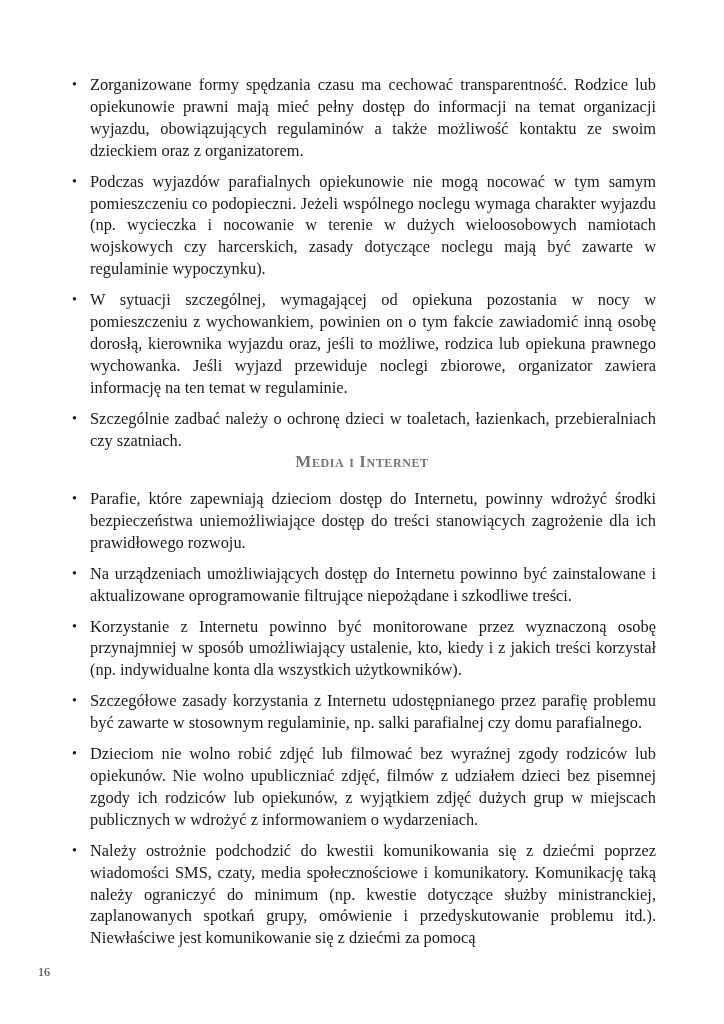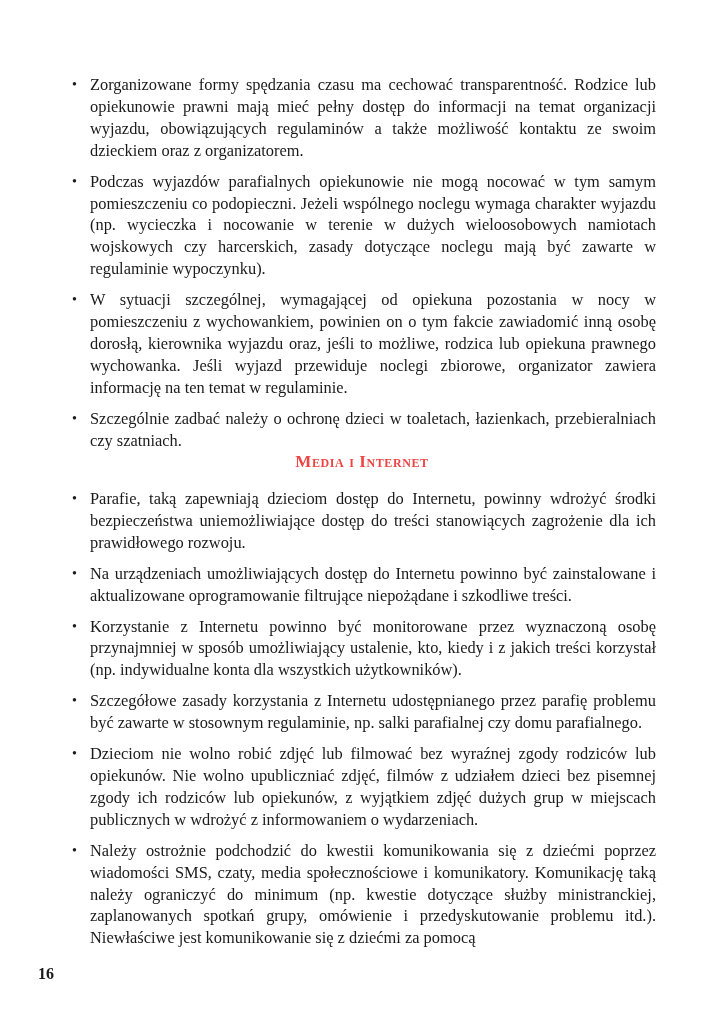--- a/index.html
+++ b/index.html
@@ -16,41 +16,41 @@
     hyphens: none;
   }
   ul.bullets li .dot {
     position: absolute; left: 2px; top: 0; font-size: 14px;
   }
   #list1 { top: 74px; }
   #list2 { top: 488px; }
   .heading {
     position: absolute; top: 452px; left: 0; width: 724px; text-align: center;
     font-family: "Liberation Serif", serif; font-weight: bold; font-size: 17px;
-    font-variant: small-caps; letter-spacing: 0.6px; color: #ef4444;
+    font-variant: small-caps; letter-spacing: 0.6px; color: #737373;
   }
   .page-number {
-    position: absolute; left: 38px; top: 965px; font-size: 16px; font-weight: bold;
+    position: absolute; left: 38px; top: 965px; font-size: 12px;
   }
 </style>
 </head>
 <body>
 
 <div class="page">
   <ul class="bullets" id="list1">
     <li><span class="dot">•</span><span>Zorganizowane formy spędzania czasu ma cechować transparentność. Rodzice lub opiekunowie prawni mają mieć pełny dostęp do informacji na temat organizacji wyjazdu, obowiązujących regulaminów a także możliwość kontaktu ze swoim dzieckiem oraz z organizatorem.</span></li>
     <li><span class="dot">•</span><span>Podczas wyjazdów parafialnych opiekunowie nie mogą nocować w tym samym pomieszczeniu co podopieczni. Jeżeli wspólnego noclegu wymaga charakter wyjazdu (np. wycieczka i nocowanie w terenie w dużych wieloosobowych namiotach wojskowych czy harcerskich, zasady dotyczące noclegu mają być zawarte w regulaminie wypoczynku).</span></li>
     <li><span class="dot">•</span><span>W sytuacji szczególnej, wymagającej od opiekuna pozostania w nocy w pomieszczeniu z wychowankiem, powinien on o tym fakcie zawiadomić inną osobę dorosłą, kierownika wyjazdu oraz, jeśli to możliwe, rodzica lub opiekuna prawnego wychowanka. Jeśli wyjazd przewiduje noclegi zbiorowe, organizator zawiera informację na ten temat w regulaminie.</span></li>
     <li><span class="dot">•</span><span>Szczególnie zadbać należy o ochronę dzieci w toaletach, łazienkach, przebieralniach czy szatniach.</span></li>
   </ul>
 
   <div class="heading">Media i Internet</div>
 
   <ul class="bullets" id="list2">
-    <li><span class="dot">•</span><span>Parafie, taką zapewniają dzieciom dostęp do Internetu, powinny wdrożyć środki bezpieczeństwa uniemożliwiające dostęp do treści stanowiących zagrożenie dla ich prawidłowego rozwoju.</span></li>
+    <li><span class="dot">•</span><span>Parafie, które zapewniają dzieciom dostęp do Internetu, powinny wdrożyć środki bezpieczeństwa uniemożliwiające dostęp do treści stanowiących zagrożenie dla ich prawidłowego rozwoju.</span></li>
     <li><span class="dot">•</span><span>Na urządzeniach umożliwiających dostęp do Internetu powinno być zainstalowane i aktualizowane oprogramowanie filtrujące niepożądane i szkodliwe treści.</span></li>
     <li><span class="dot">•</span><span>Korzystanie z Internetu powinno być monitorowane przez wyznaczoną osobę przynajmniej w sposób umożliwiający ustalenie, kto, kiedy i z jakich treści korzystał (np. indywidualne konta dla wszystkich użytkowników).</span></li>
     <li><span class="dot">•</span><span>Szczegółowe zasady korzystania z Internetu udostępnianego przez parafię problemu być zawarte w stosownym regulaminie, np. salki parafialnej czy domu parafialnego.</span></li>
     <li><span class="dot">•</span><span>Dzieciom nie wolno robić zdjęć lub filmować bez wyraźnej zgody rodziców lub opiekunów. Nie wolno upubliczniać zdjęć, filmów z udziałem dzieci bez pisemnej zgody ich rodziców lub opiekunów, z wyjątkiem zdjęć dużych grup w miejscach publicznych w wdrożyć z informowaniem o wydarzeniach.</span></li>
     <li><span class="dot">•</span><span>Należy ostrożnie podchodzić do kwestii komunikowania się z dziećmi poprzez wiadomości SMS, czaty, media społecznościowe i komunikatory. Komunikację taką należy ograniczyć do minimum (np. kwestie dotyczące służby ministranckiej, zaplanowanych spotkań grupy, omówienie i przedyskutowanie problemu itd.). Niewłaściwe jest komunikowanie się z dziećmi za pomocą</span></li>
   </ul>
 
   <div class="page-number">16</div>
 </div>
 

